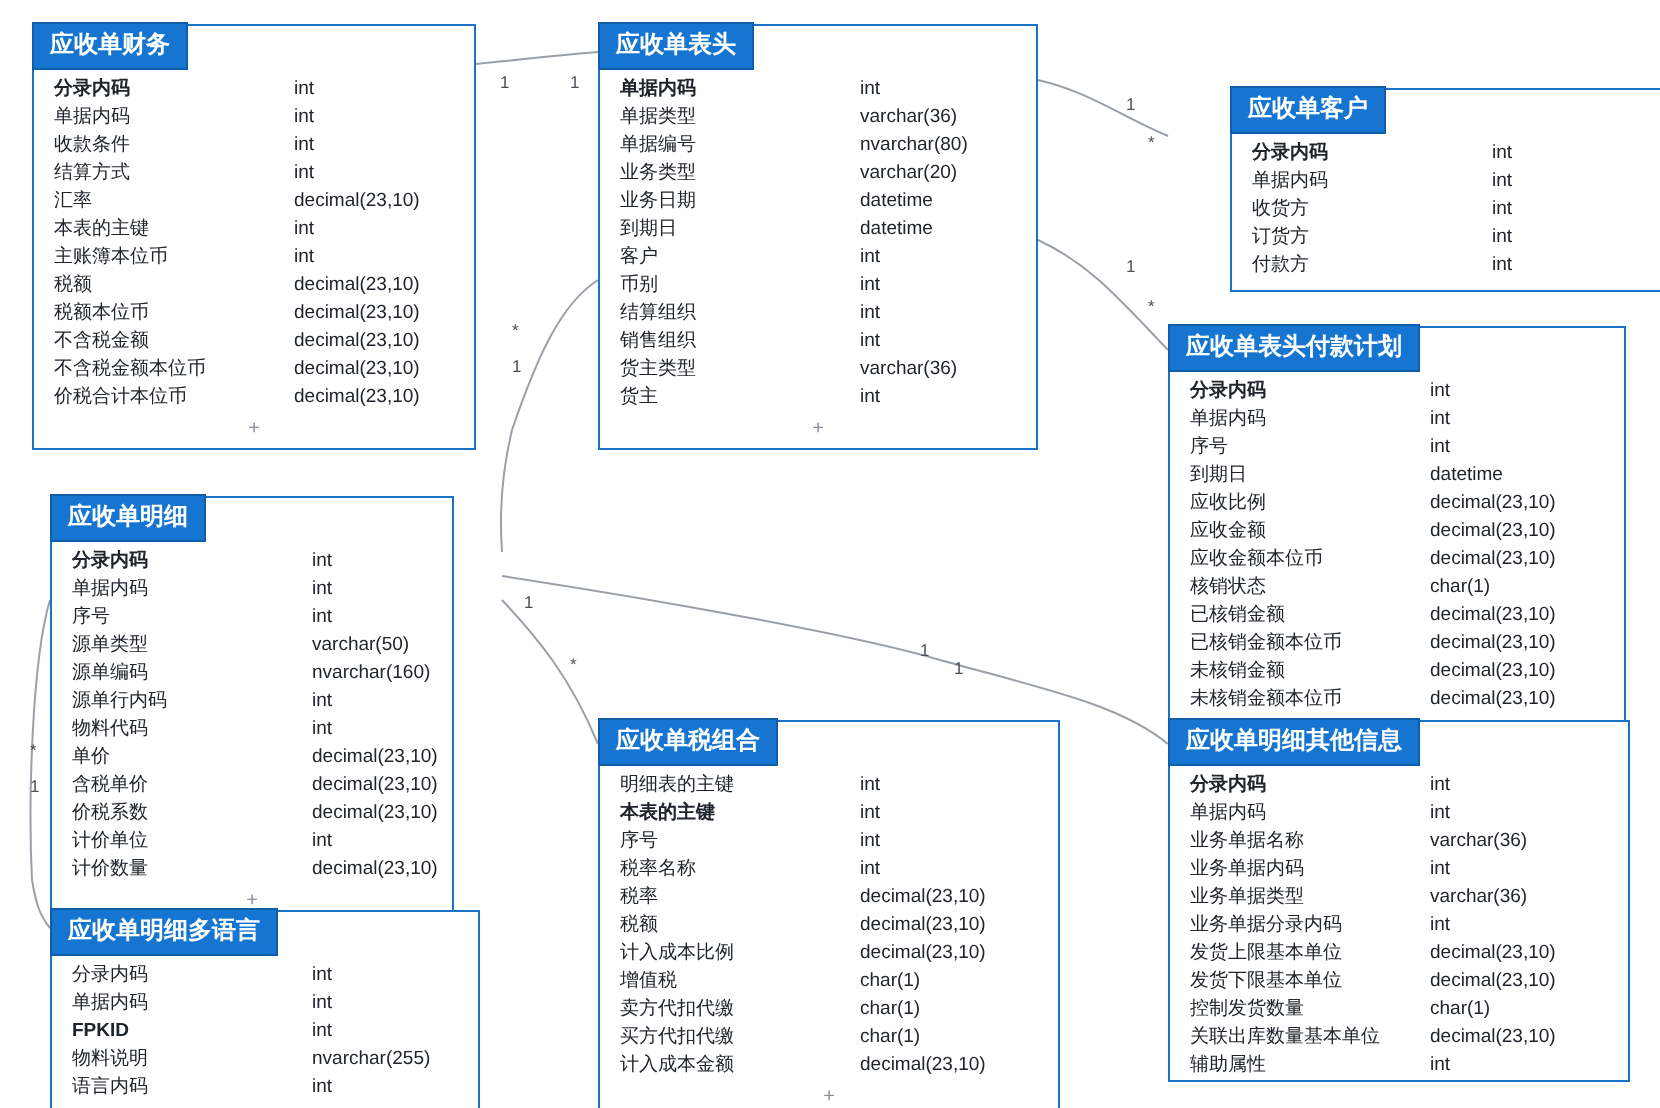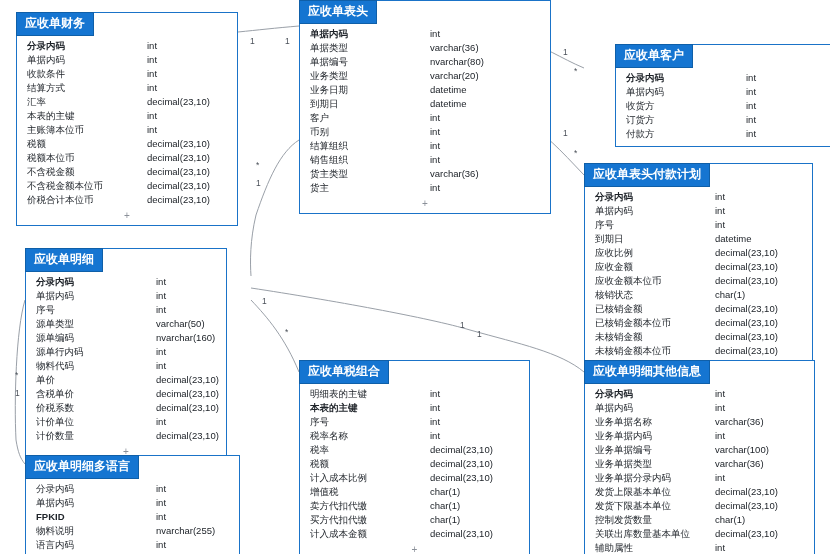--- a/index.html
+++ b/index.html
@@ -160,21 +160,21 @@
           <span class="type">decimal(23,10)</span>
         </div>
       <div class="row">
           <span class="name">价税合计本位币</span>
           <span class="type">decimal(23,10)</span>
         </div>
     </div>
     <div class="footer">+</div>
   </div>
 
-  <div class="entity title-inset" style="left:299px; top:0; width:252px;">
+  <div class="entity title-inset" style="left:299px; top:12px; width:220px;">
     <div class="title">应收单表头</div>
     <div class="rows">
       <div class="row pk">
           <span class="name">单据内码</span>
           <span class="type">int</span>
         </div>
       <div class="row">
           <span class="name">单据类型</span>
           <span class="type">varchar(36)</span>
         </div>
@@ -421,24 +421,20 @@
           <span class="name">单据内码</span>
           <span class="type">int</span>
         </div>
       <div class="row">
           <span class="name">业务单据名称</span>
           <span class="type">varchar(36)</span>
         </div>
       <div class="row">
           <span class="name">业务单据内码</span>
           <span class="type">int</span>
-        </div>
-      <div class="row">
-          <span class="name">业务单据编号</span>
-          <span class="type">varchar(100)</span>
         </div>
       <div class="row">
           <span class="name">业务单据类型</span>
           <span class="type">varchar(36)</span>
         </div>
       <div class="row">
           <span class="name">业务单据分录内码</span>
           <span class="type">int</span>
         </div>
       <div class="row">

